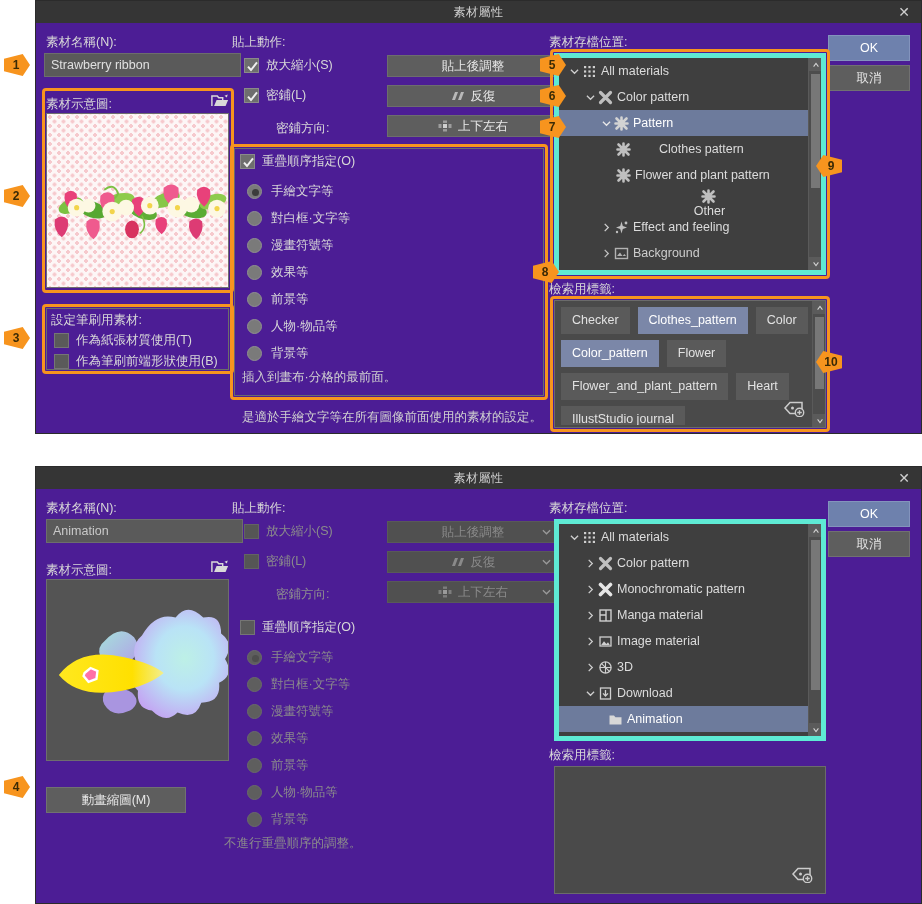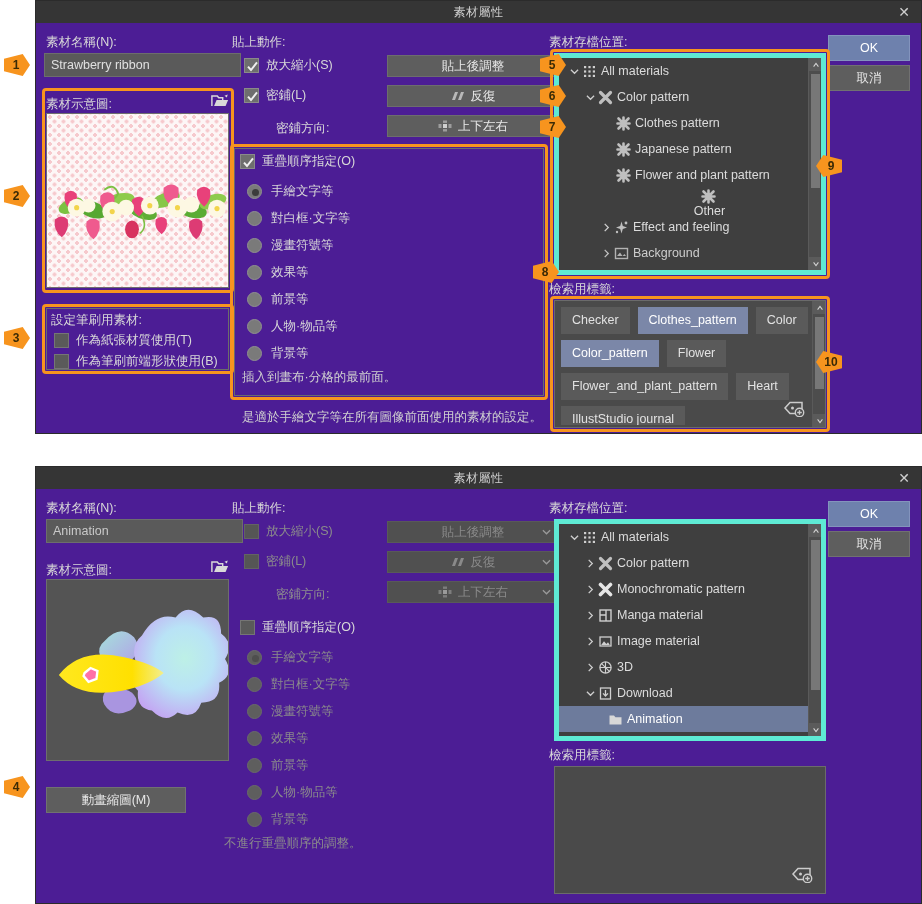--- a/index.html
+++ b/index.html
@@ -404,36 +404,41 @@
                 </svg>
               </span>
             <span class="ticon">
                 <svg viewBox="0 0 15 15">
                   <path d="M2.5 2.5 L12.5 12.5 M12.5 2.5 L2.5 12.5" stroke="#bfbfbf" stroke-width="3.2" stroke-linecap="round"></path>
                 </svg>
               </span>
             <span>Color pattern</span>
           </div>
 
-
-          <div class="tnode" style="padding-left:56px;">
+          <div class="tnode sel" style="padding-left:40px;">
+            <span class="tw">
+                <svg viewBox="0 0 10 10">
+                  <path d="M1 3 L5 7 L9 3" fill="none" stroke="#e8e8e8" stroke-width="1.4"></path>
+                </svg>
+              </span>
+            <span class="ticon">
+                <svg viewBox="0 0 15 15">
+                  <path d="M2.5 2.5 L12.5 12.5 M12.5 2.5 L2.5 12.5 M7.5 1.5 L7.5 13.5 M1.5 7.5 L13.5 7.5" stroke="#d3d3d3" stroke-width="2.6" stroke-linecap="round"></path>
+                </svg>
+              </span>
+            <span>Pattern</span>
+          </div>
+
+          <div class="tnode" style="padding-left:56px;gap:24px;">
             <span class="ticon">
                 <svg viewBox="0 0 15 15">
                   <path d="M2.5 2.5 L12.5 12.5 M12.5 2.5 L2.5 12.5 M7.5 1.5 L7.5 13.5 M1.5 7.5 L13.5 7.5" stroke="#bfbfbf" stroke-width="2.6" stroke-linecap="round"></path>
                 </svg>
               </span>
             <span>Clothes pattern</span>
-          </div>
-          <div class="tnode" style="padding-left:56px;">
-            <span class="ticon">
-                <svg viewBox="0 0 15 15">
-                  <path d="M2.5 2.5 L12.5 12.5 M12.5 2.5 L2.5 12.5 M7.5 1.5 L7.5 13.5 M1.5 7.5 L13.5 7.5" stroke="#bfbfbf" stroke-width="2.6" stroke-linecap="round"></path>
-                </svg>
-              </span>
-            <span>Japanese pattern</span>
           </div>
           <div class="tnode" style="padding-left:56px;">
             <span class="ticon">
                 <svg viewBox="0 0 15 15">
                   <path d="M2.5 2.5 L12.5 12.5 M12.5 2.5 L2.5 12.5 M7.5 1.5 L7.5 13.5 M1.5 7.5 L13.5 7.5" stroke="#bfbfbf" stroke-width="2.6" stroke-linecap="round"></path>
                 </svg>
               </span>
             <span>Flower and plant pattern</span>
           </div>
           <div class="tnode" style="padding-left:56px;flex-direction:column;">

